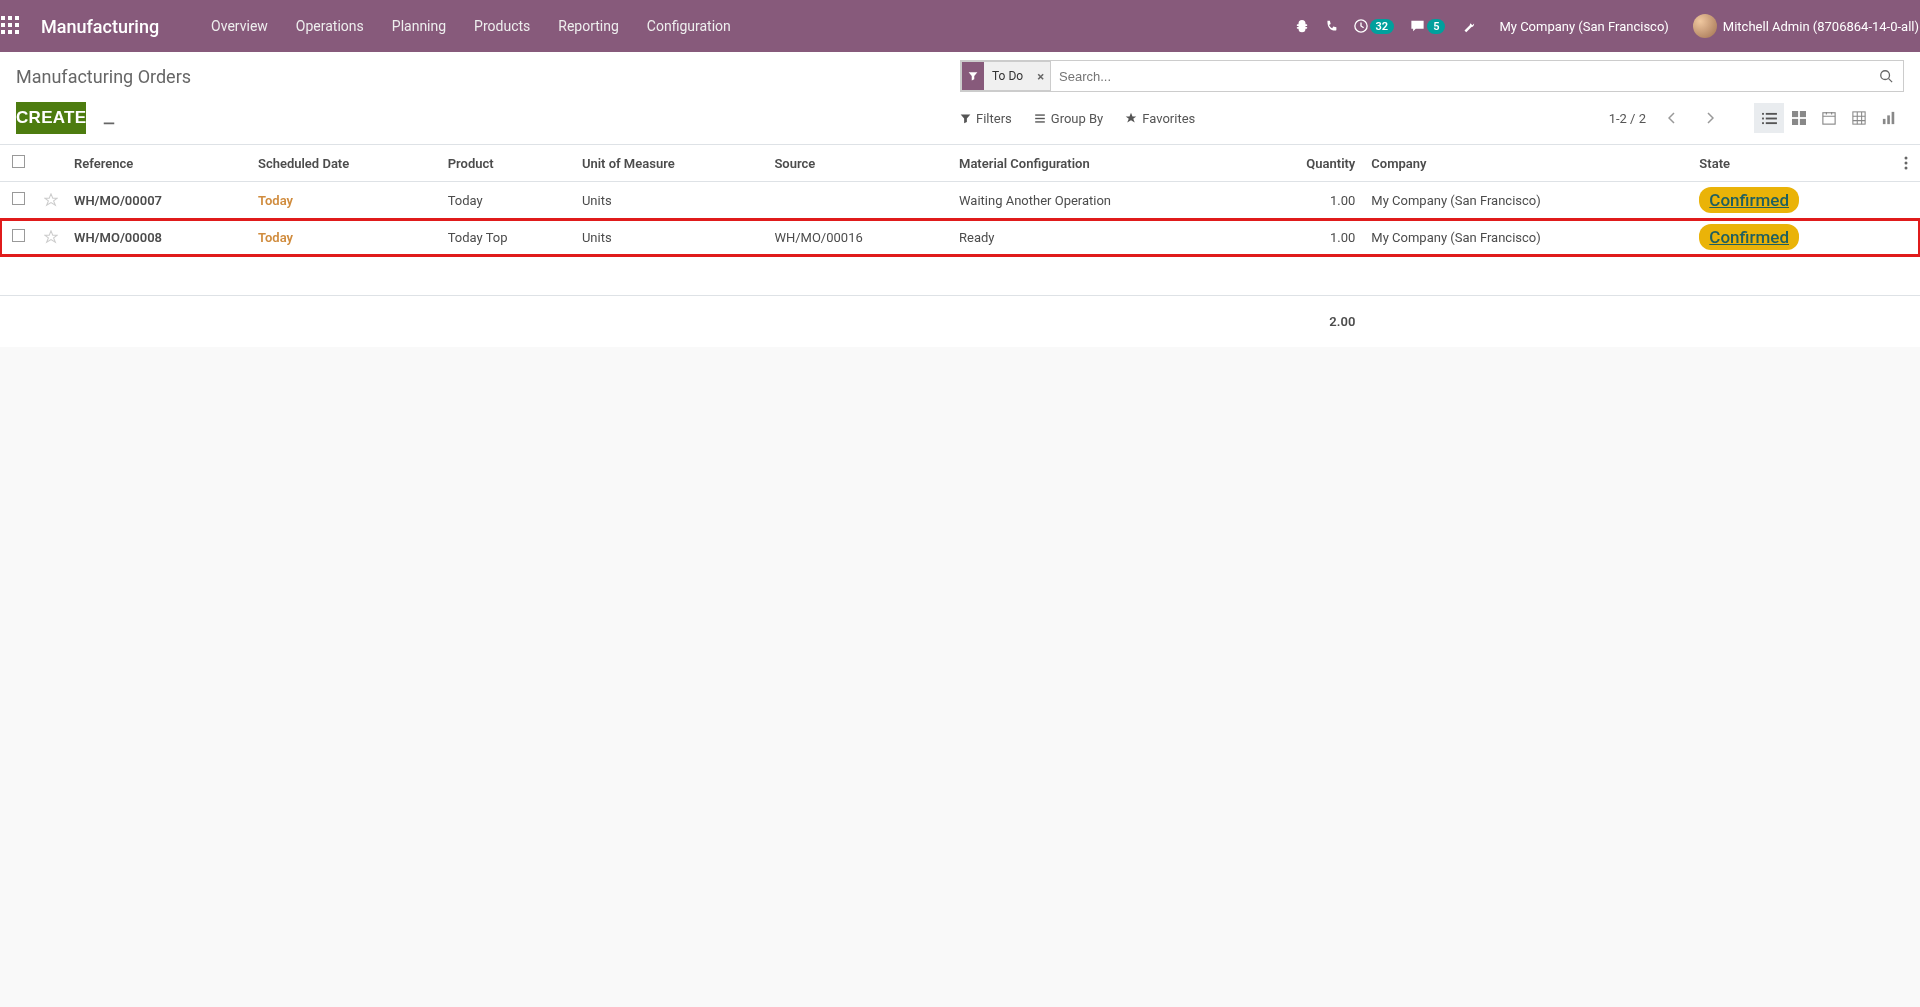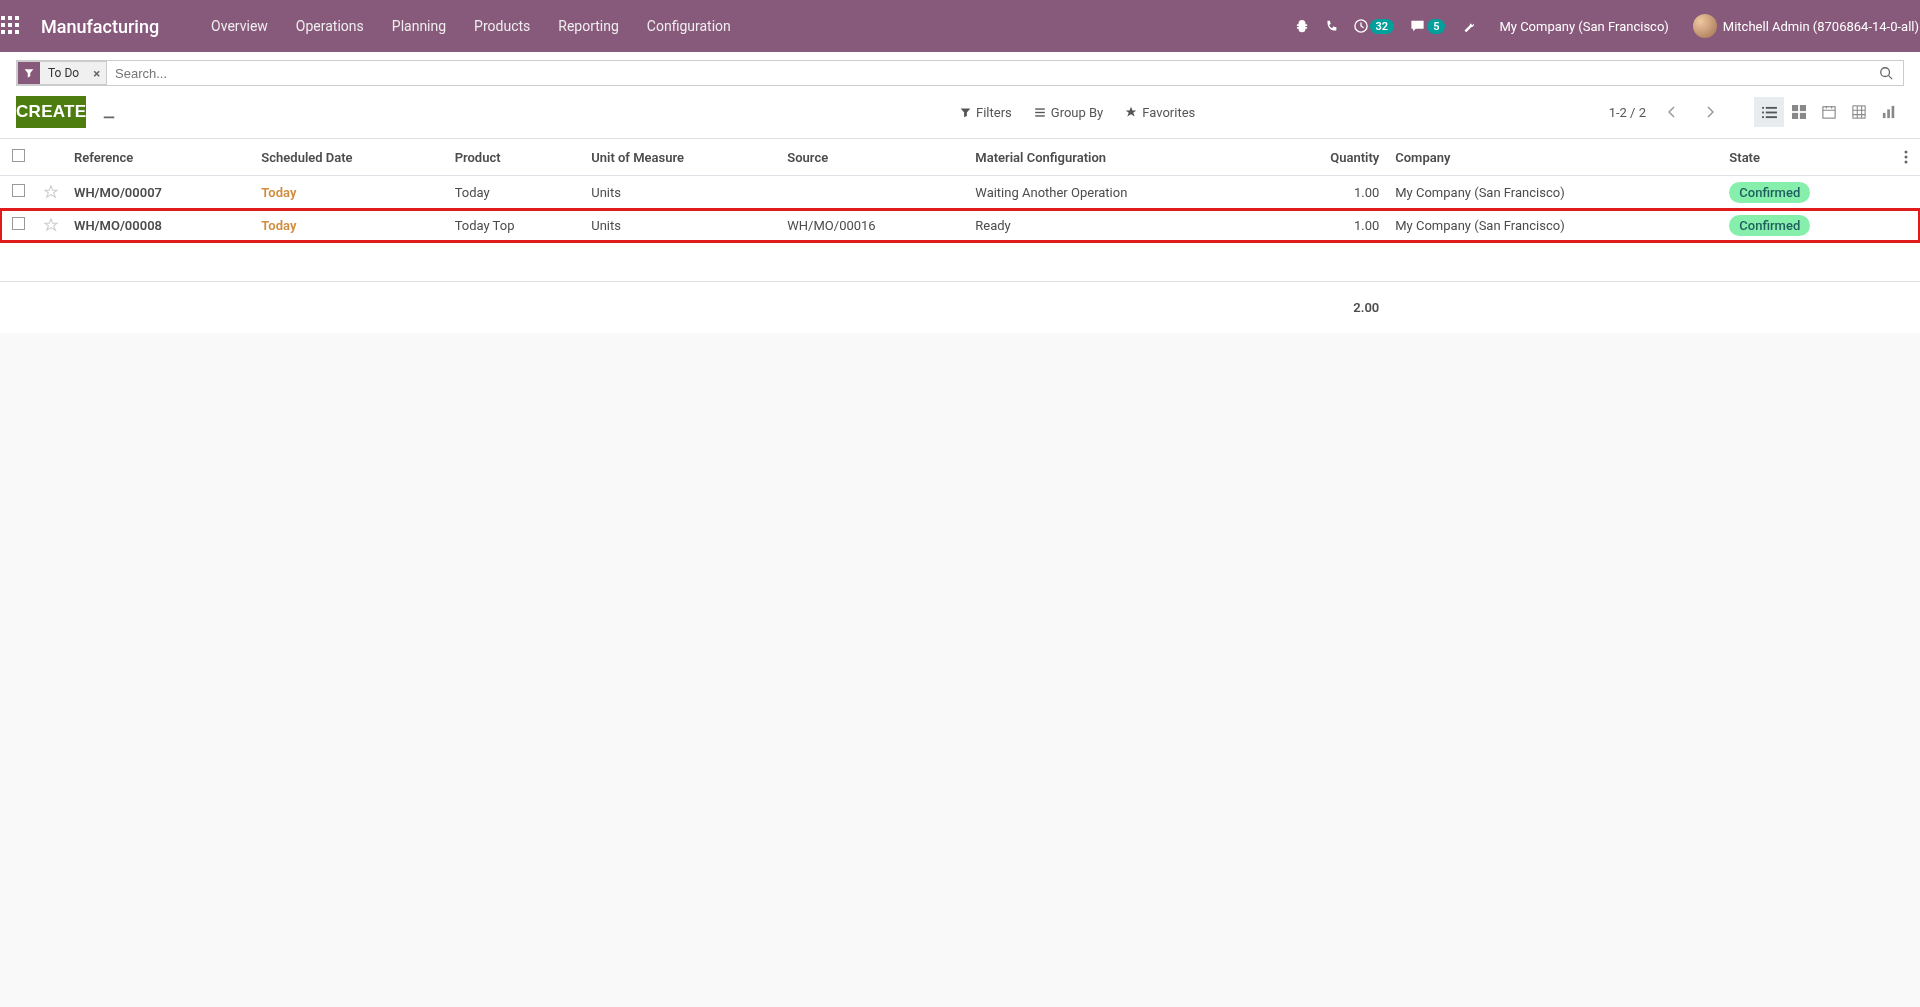--- a/index.html
+++ b/index.html
@@ -16,21 +16,21 @@
     .navbar .right-icons .ico { cursor: pointer; display: inline-flex; align-items: center; }
     .badge { background: #00a09d; color: #fff; border-radius: 10px; padding: 1px 6px; font-size: 11px; font-weight: 600; margin-left: 2px; }
     .company-name { font-size: 13px; margin: 0 8px; }
     .avatar { width: 24px; height: 24px; border-radius: 50%; background: radial-gradient(circle at 30% 30%, #f0c8a0, #a07050); display: inline-block; vertical-align: middle; margin-right: 6px; }
     .user-label { font-size: 13px; }
     
     
     .control-panel { background: #fff; border-bottom: 1px solid #dee2e6; }
     .cp-top { display: flex; align-items: center; padding: 8px 16px 4px; }
     .breadcrumb { font-size: 18px; color: #666; flex: 0 0 50%; }
-    .search-view { flex: 1; display: flex; align-items: center; border: 1px solid #ccc; background: #fff; height: 26px; }
+    .search-view { flex: 1; display: flex; align-items: center; border: 1px solid #ccc; background: #fff; height: 32px; }
     .search-facet { display: inline-flex; align-items: center; background: #f0f0f0; border: 1px solid #ccc; margin: 0; height: 100%; }
     .facet-icon { background: #875a7b; color: #fff; width: 22px; height: 100%; display: flex; align-items: center; justify-content: center; }
     .facet-label { padding: 0 8px; font-size: 12px; color: #333; }
     .facet-remove { padding: 0 6px; cursor: pointer; font-weight: bold; color: #666; }
     .search-input { border: none; outline: none; padding: 4px 8px; flex: 1; font-size: 13px; background: transparent; }
     .search-btn { padding: 0 10px; cursor: pointer; color: #666; }
     
     .cp-bottom { display: flex; align-items: center; padding: 6px 16px 10px; }
     .cp-left { display: flex; align-items: center; gap: 10px; flex: 0 0 50%; }
     .btn-create { background: #4d7c0f; color: #fff; border: none; padding: 6px 0; font-size: 17px; font-weight: 600; cursor: pointer; letter-spacing: 0.3px; }
@@ -46,21 +46,21 @@
     
     .o-table { width: 100%; border-collapse: collapse; background: #fff; }
     .o-table th { text-align: left; font-weight: 600; padding: 10px 8px; border-bottom: 1px solid #dee2e6; color: #4c4c4c; font-size: 13px; white-space: nowrap; }
     .o-table th.num, .o-table td.num { text-align: right; }
     .o-table td { padding: 8px 8px; border-bottom: 1px solid #eee; font-size: 13px; white-space: nowrap; }
     .o-table td.ref { font-weight: 600; }
     .o-table td.date a { color: #d08c3e; font-weight: 600; text-decoration: none; }
     .o-table .chk-col { width: 36px; text-align: center; }
     .o-table .star-col { width: 28px; text-align: center; color: #ccc; }
     .o-table .options-col { width: 24px; text-align: right; }
-    .state-pill { background: #86efac; color: #1f5f5f; padding: 3px 10px; border-radius: 12px; font-size: 13px; font-weight: 500; }
+    .state-pill { background: #eab308; color: #1f5f5f; padding: 3px 10px; border-radius: 12px; font-size: 17px; font-weight: 500; text-decoration: underline; }
     .row-highlight { outline: 3px solid #e01b1b; outline-offset: -2px; }
     
     .footer-row td { border-top: 1px solid #dee2e6; border-bottom: none; padding-top: 18px; padding-bottom: 18px; font-weight: 600; }
     .spacer-row td { border: none; height: 40px; background:#fff; }
     
     .checkbox { appearance: none; width: 13px; height: 13px; border: 1px solid #999; background: #fff; cursor: pointer; }
     
     .table-wrap { background: #fff; }
 
     svg { display: block; }
@@ -124,20 +124,21 @@
     <span class="company-name">My Company (San Francisco)</span>
     <span style="display:inline-flex;align-items:center;">
       <span class="avatar"></span>
       <span class="user-label">Mitchell Admin (8706864-14-0-all)</span>
     </span>
   </div>
 </div>
 
 <div class="control-panel">
   <div class="cp-top">
+    <div class="breadcrumb">Manufacturing Orders</div>
     <div class="search-view">
       <div class="search-facet">
         <span class="facet-icon">
           <svg width="10" height="10" viewBox="0 0 16 16" fill="#fff">
               <path d="M1 2h14l-5 6v5l-4 2v-7z"></path>
             </svg>
         </span>
         <span class="facet-label">To Do</span>
         <span class="facet-remove">×</span>
       </div>

